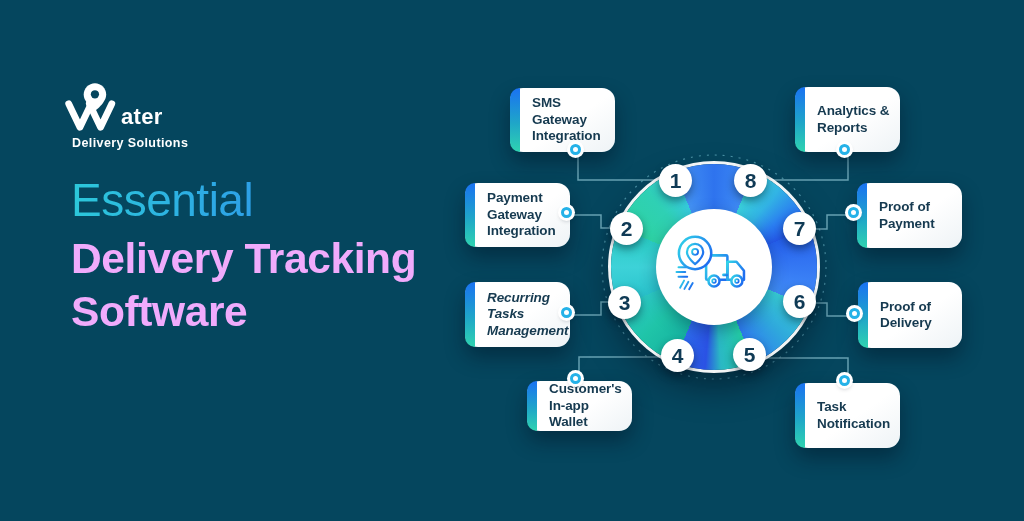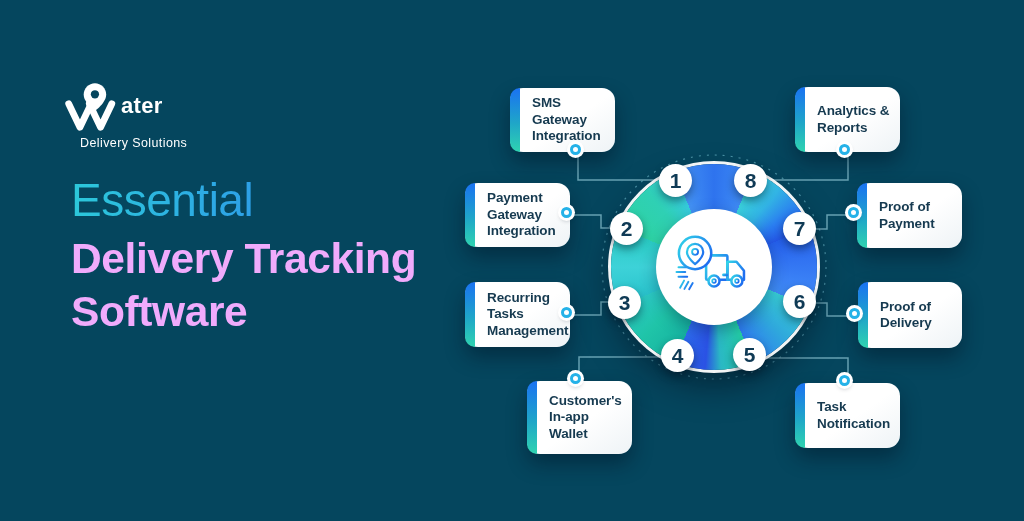--- a/index.html
+++ b/index.html
@@ -1,24 +1,24 @@
 <!DOCTYPE html>
 <html><head>
 <meta charset="utf-8">
 <style>
   html,body{margin:0;padding:0;}
   body{font-family:"Liberation Sans", sans-serif; background:#02212e;}
   #canvas{position:relative;width:1024px;height:521px;background:#05465e;overflow:hidden;}
 
   
   #logo{position:absolute;left:64px;top:82px;color:#fff;}
-  #logo .mark-row{display:flex;align-items:center;}
+  #logo .mark-row{display:flex;align-items:flex-end;}
   #logo svg{display:block;}
   #brand-name{font-size:22px;font-weight:700;letter-spacing:.3px;margin-left:-3px;margin-bottom:5px;}
-  #brand-tagline{font-size:12.5px;font-weight:400;letter-spacing:.4px;margin-top:1px;margin-left:16px;}
+  #brand-tagline{font-size:12.5px;font-weight:700;letter-spacing:.4px;margin-top:1px;margin-left:8px;}
 
   
   #title{position:absolute;left:71px;top:172px;}
   .t-grad{font-size:46px;font-weight:500;line-height:56px;letter-spacing:-.5px;
           -webkit-background-clip:text;background-clip:text;color:transparent;}
   .t-grad.l1{background-image:linear-gradient(90deg,#2cc8da 0%,#2e80f2 95%);}
   .t-grad.l2{background-image:linear-gradient(90deg,#33d8b4 0%,#1f7ef5 95%);}
   .t-bold{font-size:42.5px;font-weight:700;line-height:53px;letter-spacing:-.4px;color:#f0abfc;}
   .t-bold.l3{margin-top:4px;}
 
@@ -54,22 +54,22 @@
   .card{position:absolute;background:linear-gradient(145deg,#ffffff 55%,#eef3f6);border-radius:13px;
     box-shadow:0 10px 20px rgba(0,15,30,.42);display:flex;align-items:center;
     padding:0 8px 0 22px;box-sizing:border-box;}
   .card::before{content:"";position:absolute;left:0;top:0;bottom:0;width:10px;
     border-radius:13px 0 0 13px;
     background:linear-gradient(180deg,#1a72f2 0%,#1fa6c8 55%,#2fd3b0 100%);}
   .card .lbl{white-space:pre-line;font-size:13.5px;line-height:1.22;font-weight:600;
     color:#163a50;letter-spacing:-.1px;}
   .c-sms{left:510px;top:88px;width:105px;height:64px;}
   .c-payment{left:465px;top:183px;width:105px;height:64px;}
-  .c-recurring{left:465px;top:282px;width:105px;height:65px;}
-  .c-customer{left:527px;top:381px;width:105px;height:73px;}
+  .c-recurring{left:465px;top:282px;width:105px;height:65px;font-style:italic;}
+  .c-customer{left:527px;top:381px;width:105px;height:50px;}
   .c-analytics{left:795px;top:87px;width:105px;height:65px;}
   .c-proofpay{left:857px;top:183px;width:105px;height:65px;}
   .c-proofdel{left:858px;top:282px;width:104px;height:66px;}
   .c-task{left:795px;top:383px;width:105px;height:65px;}
 
   
   .cdot{position:absolute;width:5px;height:5px;background:#fff;border:3px solid #25b2e8;
     border-radius:50%;box-shadow:0 0 0 3px #fff, 0 2px 5px rgba(0,20,35,.4);}
   .d-sms{left:570px;top:144px;} .d-analytics{left:839px;top:144px;}
   .d-payment{left:561px;top:207px;} .d-proofpay{left:848px;top:207px;}

